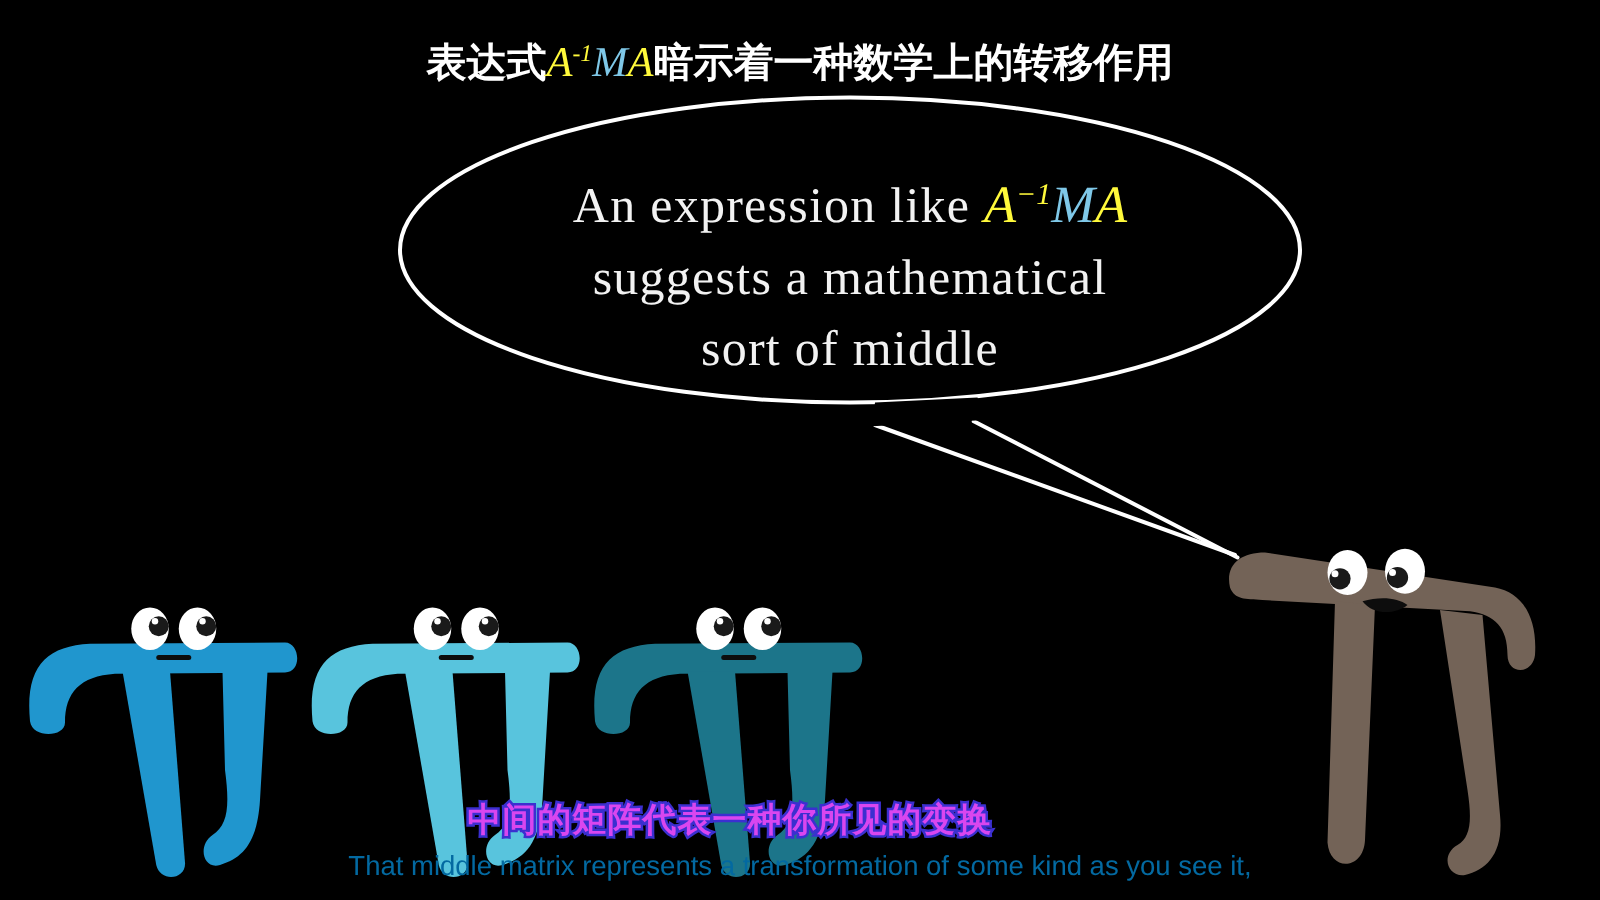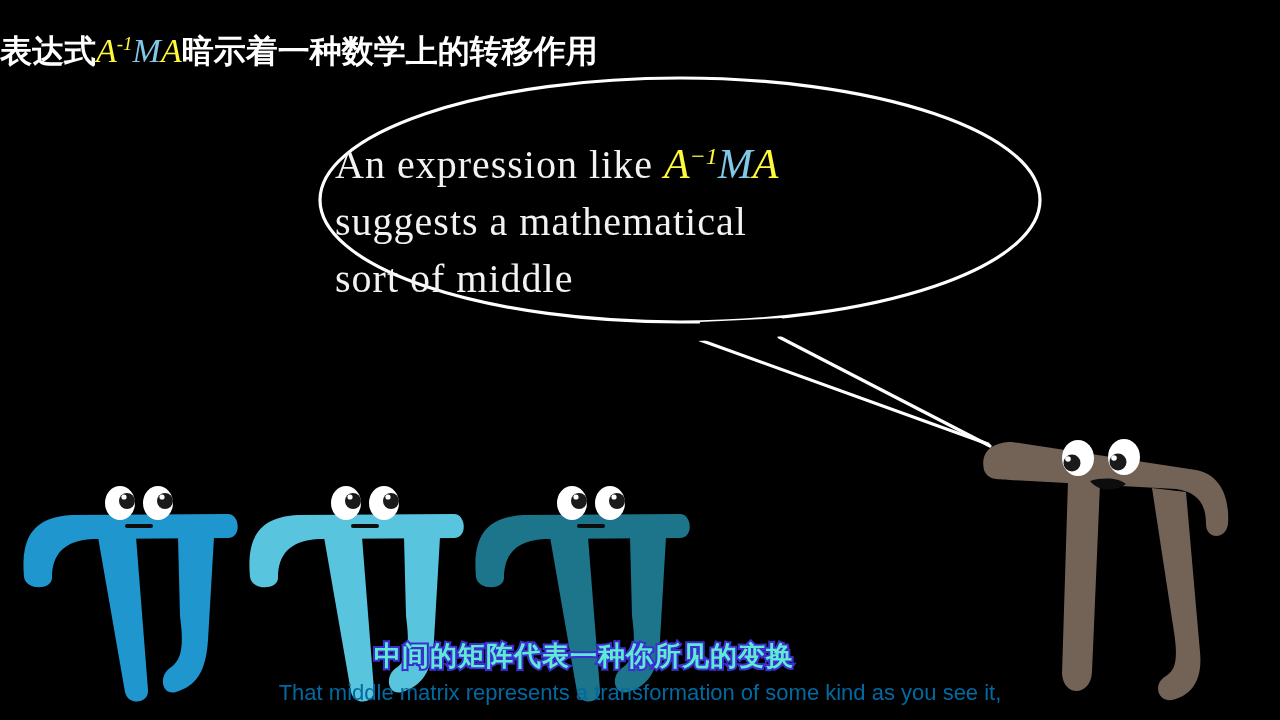--- a/index.html
+++ b/index.html
@@ -3,56 +3,56 @@
 <meta charset="utf-8">
 <style>
   html,body{margin:0;padding:0;background:#000;}
   body{width:1280px;height:720px;overflow:hidden;position:relative;
        font-family:"Liberation Sans",sans-serif;}
   #stage{position:absolute;inset:0;width:1280px;height:720px;background:#000;}
 
   
   #title{
     position:absolute; left:0; top:24px; width:1280px;
-    color:#ffffff;
+    text-align:center; color:#ffffff;
     font-family:"Liberation Sans",sans-serif;
     font-weight:700; font-size:32px; line-height:40px;
     white-space:nowrap; letter-spacing:0px;
   }
   #title .math{
     font-family:"Liberation Serif",serif; font-style:italic; font-weight:400;
     font-size:34px;
   }
   #title .y{color:#FFF93B;}
   #title .b{color:#7FC8E8;}
   #title .sup{font-size:19px; vertical-align:super; font-style:italic;}
 
   
   #bubble-svg{position:absolute;left:0;top:0;width:1280px;height:720px;
               pointer-events:none;}
   #bubble-text{
     position:absolute; left:335px; top:128px; width:690px;
-    color:#f2f2f2;
+    text-align:center; color:#f2f2f2;
     font-family:"Liberation Serif",serif;
     font-size:40px; line-height:57px; letter-spacing:1px;
   }
   #bubble-text .math{
     font-family:"Liberation Serif",serif; font-style:italic;
     font-size:42px; letter-spacing:0;
   }
   #bubble-text .y{color:#FFF93B;}
   #bubble-text .b{color:#7FC8E8;}
   #bubble-text .sup{font-size:24px; vertical-align:super;}
   #bubble-text .l1,#bubble-text .l2,#bubble-text .l3{display:block;}
 
   
   #sub-cn{
     position:absolute; left:0; top:640px; width:1168px; text-align:center;
     font-family:"Liberation Sans",sans-serif; font-weight:700;
-    font-size:27px; line-height:32px; color:#5eead4;
+    font-size:27px; line-height:32px; color:#d946ef;
     -webkit-text-stroke:4px #3b2fd0;
     paint-order:stroke fill;
     letter-spacing:1px;
   }
   #sub-en{
     position:absolute; left:0; top:679px; width:1280px; text-align:center;
     font-family:"Liberation Sans",sans-serif; font-weight:400;
     font-size:22px; line-height:28px; color:#0369a1;
     letter-spacing:0px;
   }

